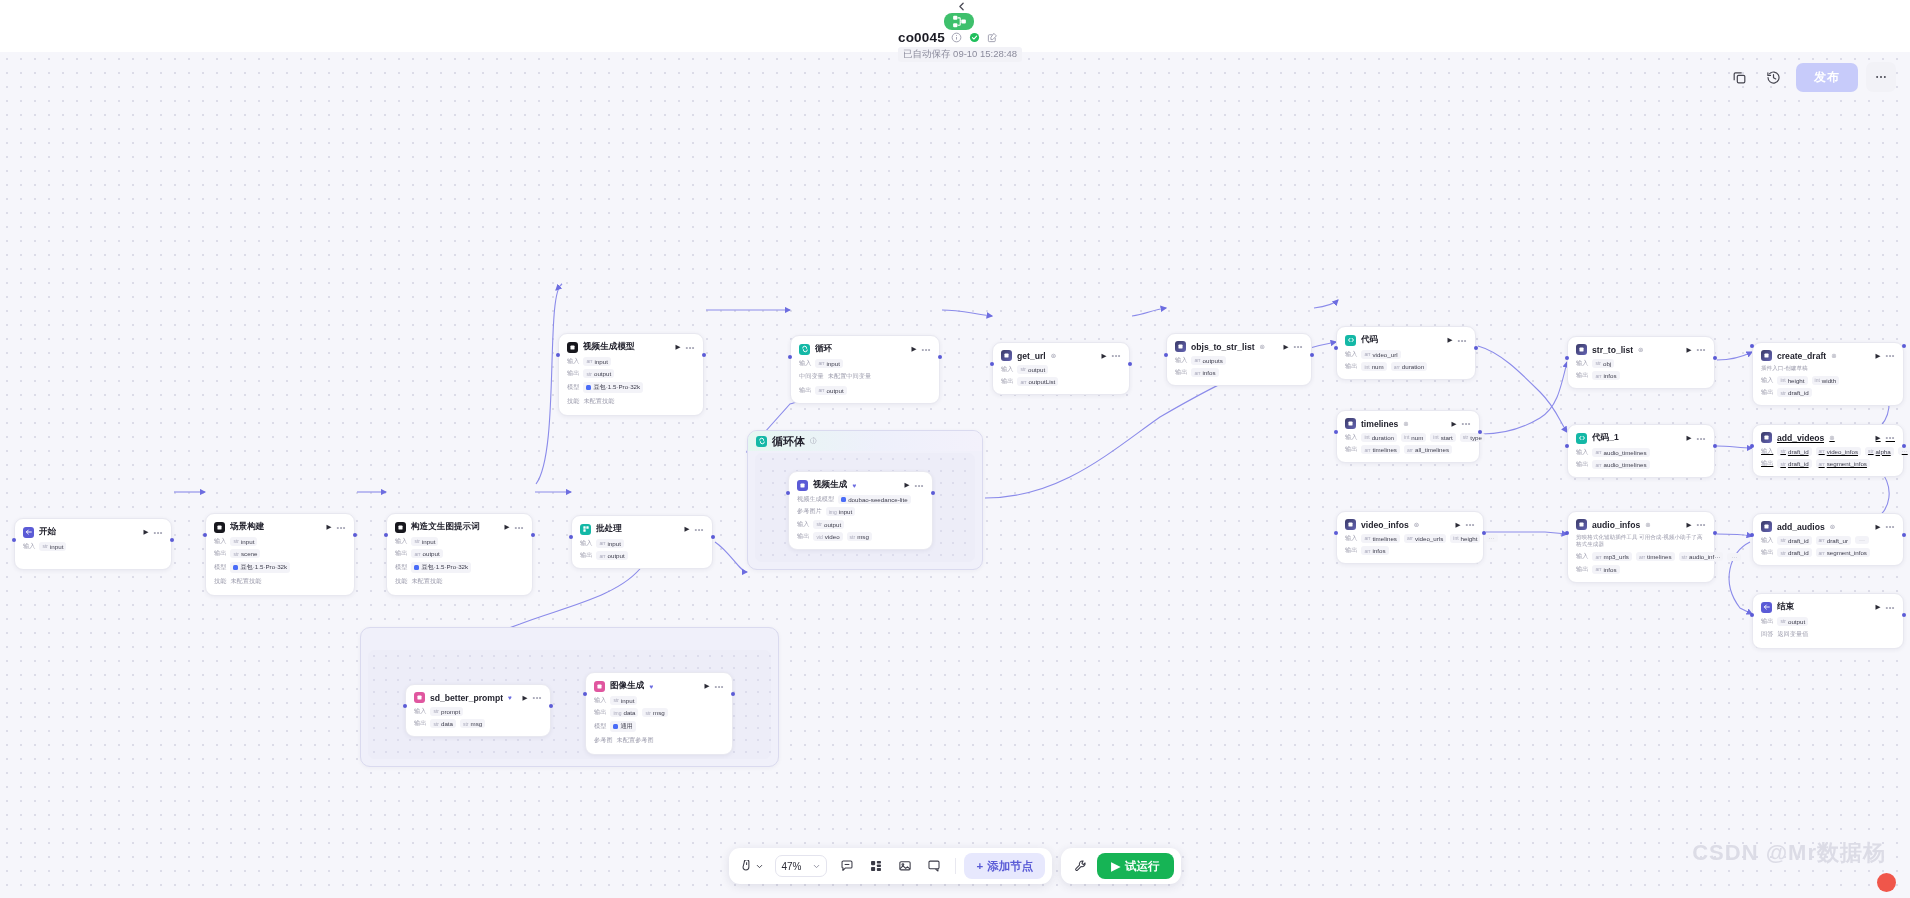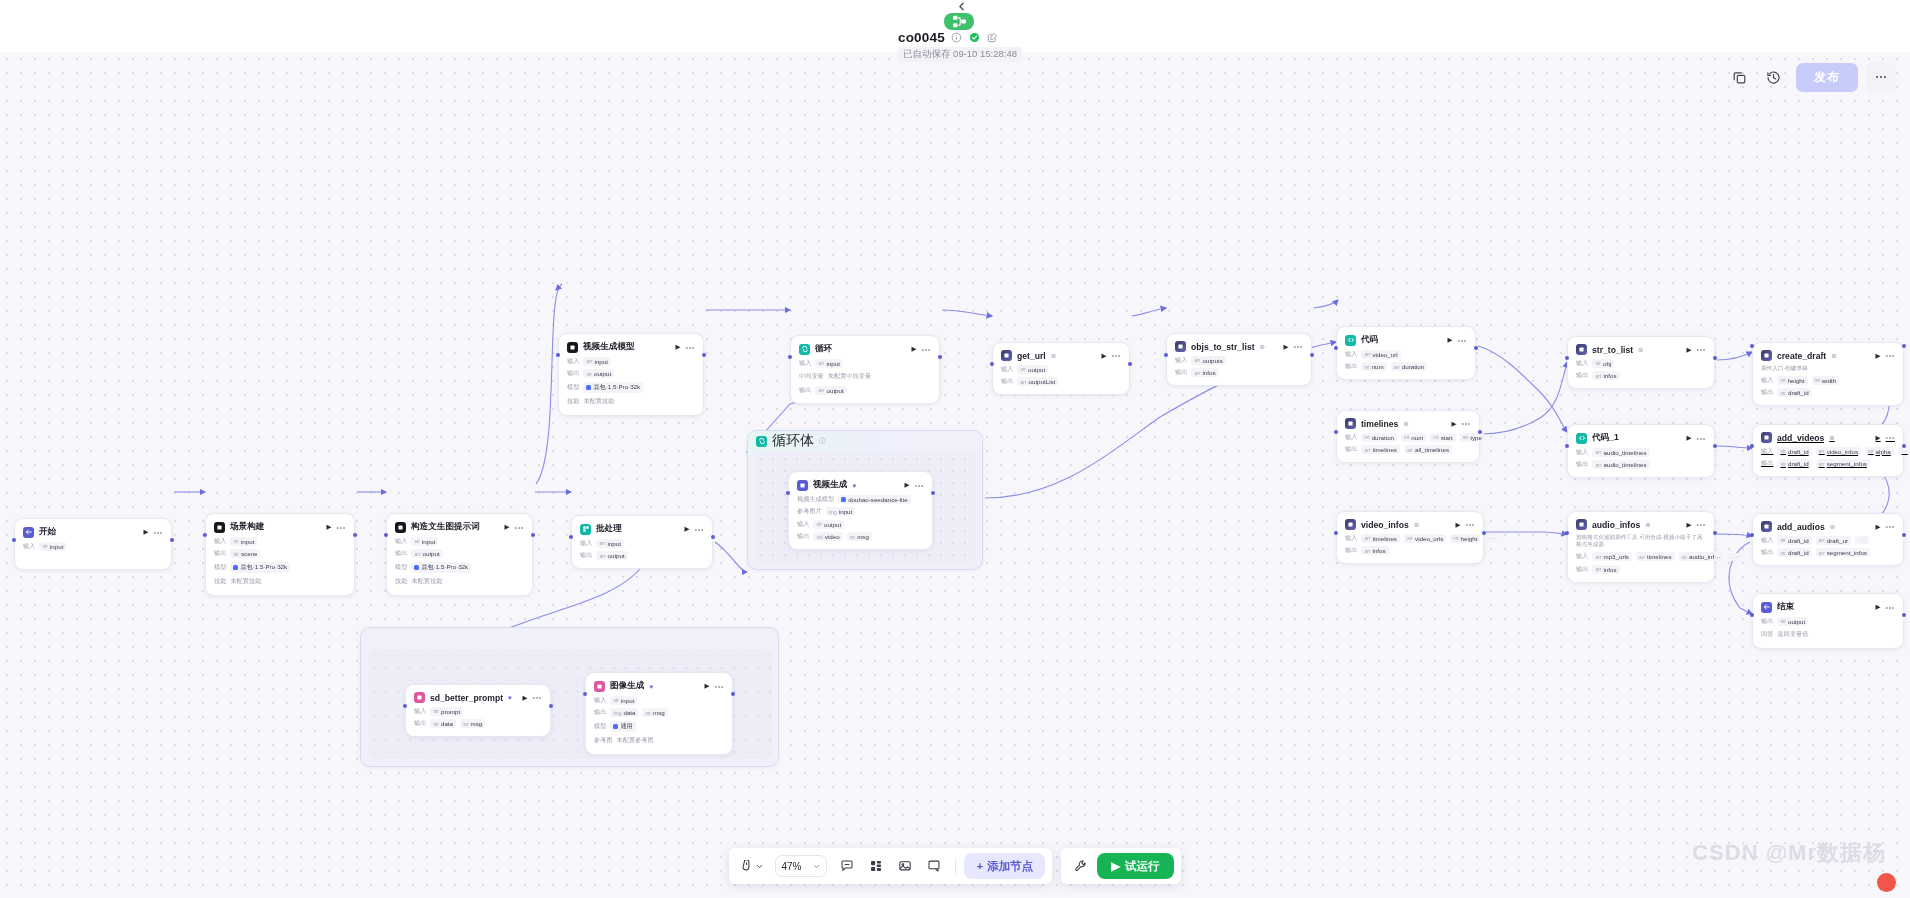--- a/index.html
+++ b/index.html
@@ -114,36 +114,36 @@
     height:20px; display:flex; align-items:center; gap:5px;
     padding:0 8px;
     background:linear-gradient(90deg,#e6f7f1,#eef0fb 55%,#f3f1fb);
   }
   .group-body {
     position:absolute; left:7px; right:7px; top:22px; bottom:7px;
     background:#ededf8; border-radius:7px;
     background-image:radial-gradient(#dcdcec 0.9px, transparent 0.9px);
     background-size:12px 12px;
   }
-  .group-title { font-size:14px; font-weight:400; color:#23232e; }
+  .group-title { font-size:11px; font-weight:700; color:#23232e; }
 
   
   .port {
     position:absolute; width:4px; height:4px; border-radius:50%;
     background:#5b5bd6; z-index:5;
   }
 
   
   #toolbar-wrap {
     position:absolute; left:0; bottom:14px; width:1910px;
     display:flex; justify-content:center; align-items:center; gap:9px;
     z-index:40; pointer-events:none;
   }
   .tb-group {
-    background:#ffffff; border-radius:6px;
+    background:#ffffff; border-radius:11px;
     box-shadow:0 2px 10px rgba(40,40,80,.12);
     display:flex; align-items:center; padding:5px 7px; gap:3px;
     pointer-events:auto;
   }
   .tb-btn {
     height:26px; min-width:26px; border-radius:7px;
     display:flex; align-items:center; justify-content:center;
     cursor:pointer; color:#3a3a46; padding:0 4px; gap:2px;
   }
   #zoom-select {

